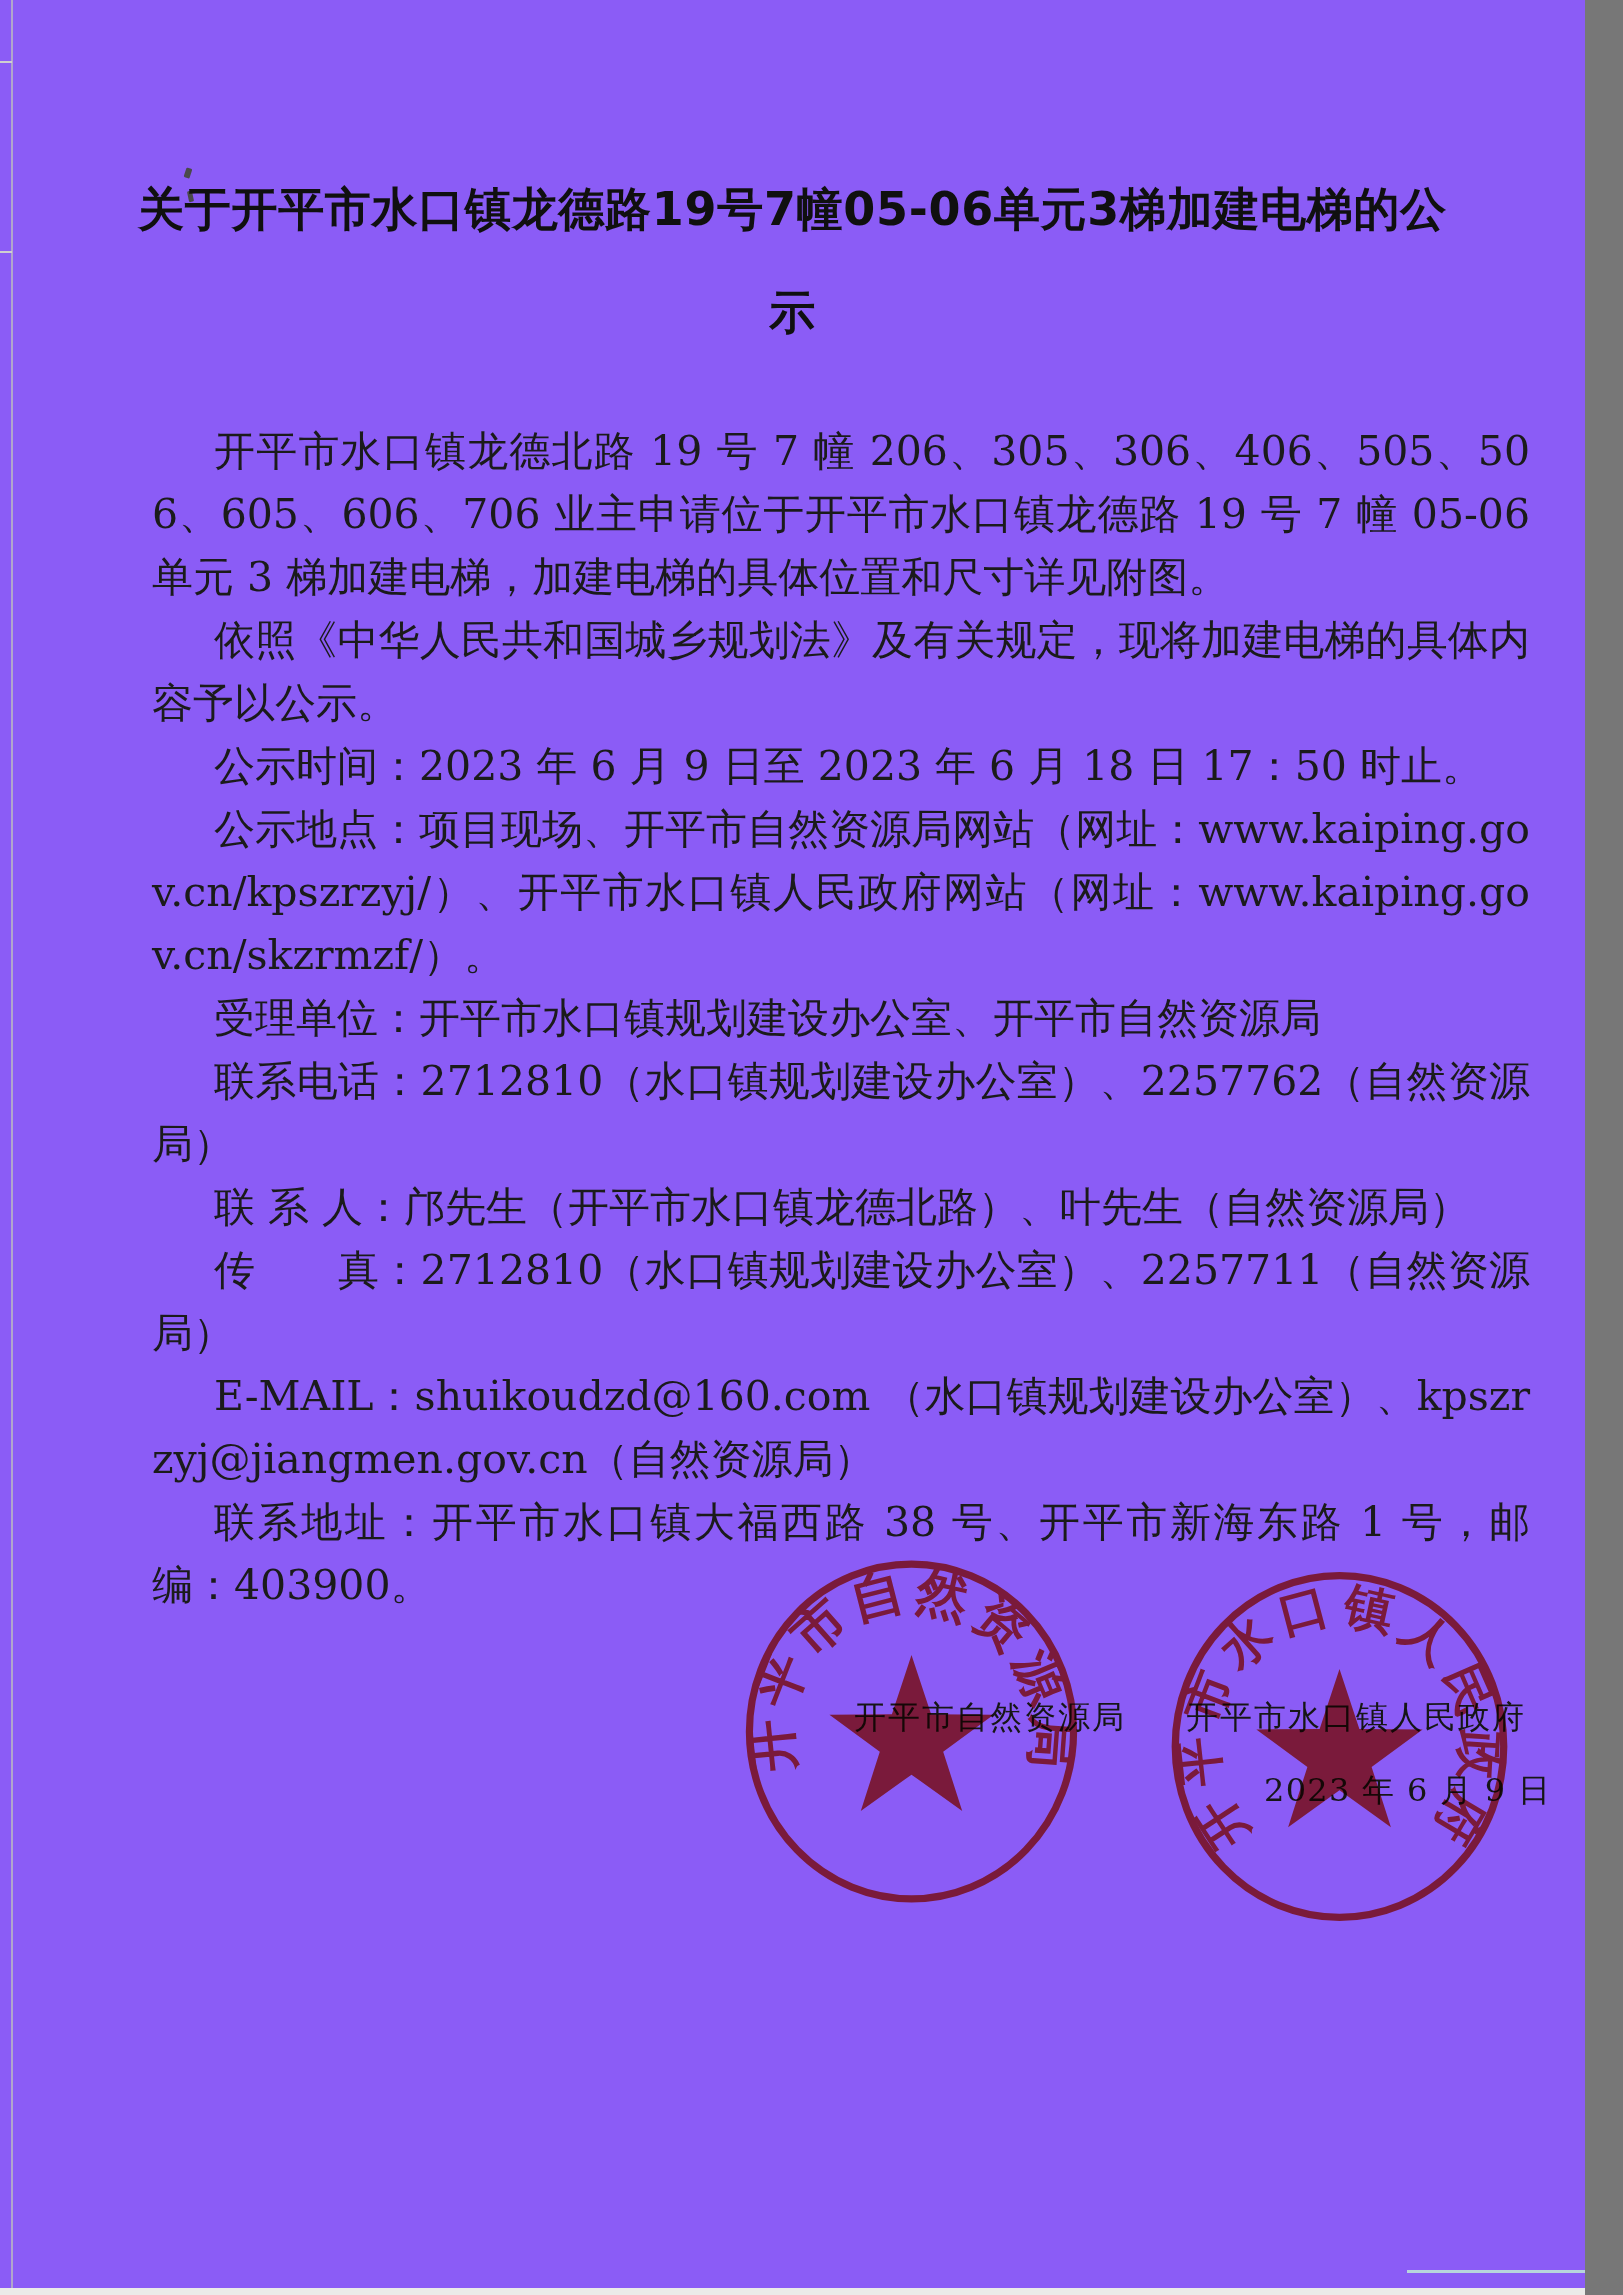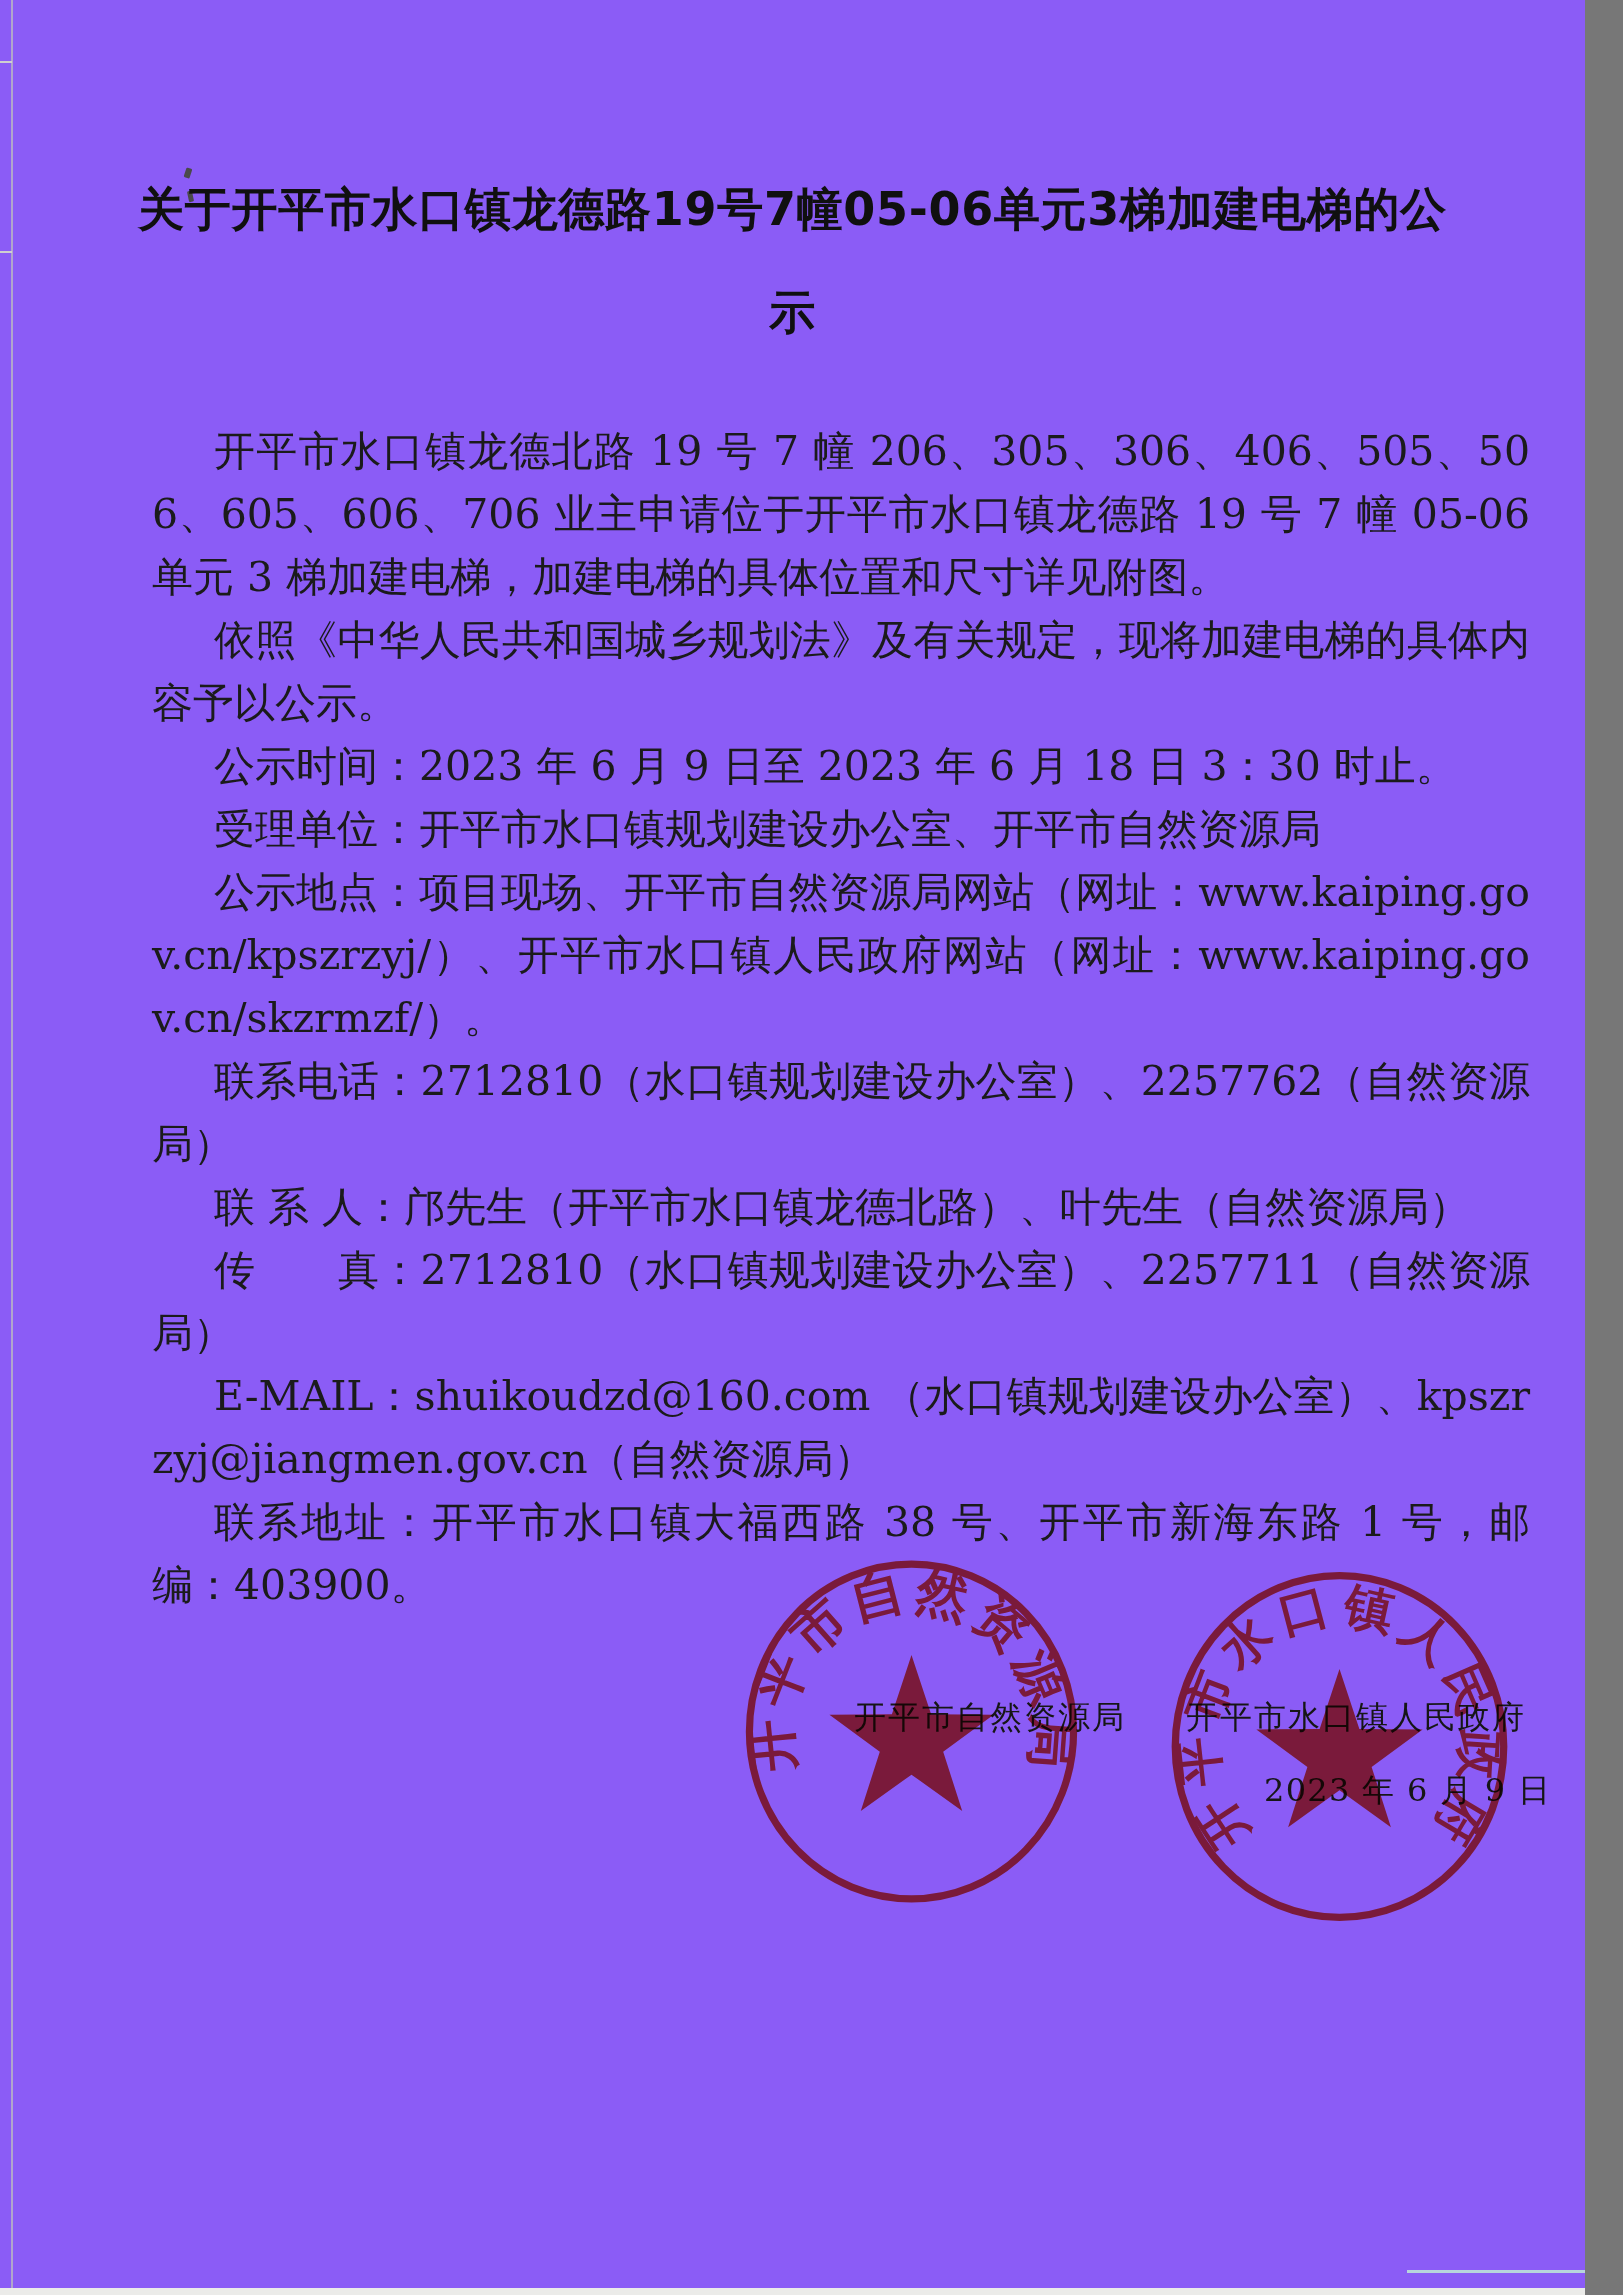--- a/index.html
+++ b/index.html
@@ -70,23 +70,23 @@
   <div class="blue-line"></div>
 
   <div class="title">
     <div>关于开平市水口镇龙德路19号7幢05-06单元3梯加建电梯的公</div>
     <div>示</div>
   </div>
 
   <div class="body-text">
     <p>开平市水口镇龙德北路 19 号 7 幢 206、305、306、406、505、506、605、606、706 业主申请位于开平市水口镇龙德路 19 号 7 幢 05-06 单元 3 梯加建电梯，加建电梯的具体位置和尺寸详见附图。</p>
     <p>依照《中华人民共和国城乡规划法》及有关规定，现将加建电梯的具体内容予以公示。</p>
-    <p>公示时间：2023 年 6 月 9 日至 2023 年 6 月 18 日 3：30 时止。</p>
+    <p>公示时间：2023 年 6 月 9 日至 2023 年 6 月 18 日 17：50 时止。</p>
+    <p>公示地点：项目现场、开平市自然资源局网站（网址：www.kaiping.gov.cn/kpszrzyj/）、开平市水口镇人民政府网站（网址：www.kaiping.gov.cn/skzrmzf/）。</p>
     <p>受理单位：开平市水口镇规划建设办公室、开平市自然资源局</p>
-    <p>公示地点：项目现场、开平市自然资源局网站（网址：www.kaiping.gov.cn/kpszrzyj/）、开平市水口镇人民政府网站（网址：www.kaiping.gov.cn/skzrmzf/）。</p>
     <p>联系电话：2712810（水口镇规划建设办公室）、2257762（自然资源局）</p>
     <p>联 系 人：邝先生（开平市水口镇龙德北路）、叶先生（自然资源局）</p>
     <p>传　　真：2712810（水口镇规划建设办公室）、2257711（自然资源局）</p>
     <p>E-MAIL：shuikoudzd@160.com （水口镇规划建设办公室）、kpszrzyj@jiangmen.gov.cn（自然资源局）</p>
     <p>联系地址：开平市水口镇大福西路 38 号、开平市新海东路 1 号，邮编：403900。</p>
   </div>
 
   <div class="sig sig-left">开平市自然资源局</div>
   <div class="sig sig-right">开平市水口镇人民政府</div>
   <div class="sig sig-date">2023 年 6 月 9 日</div>

